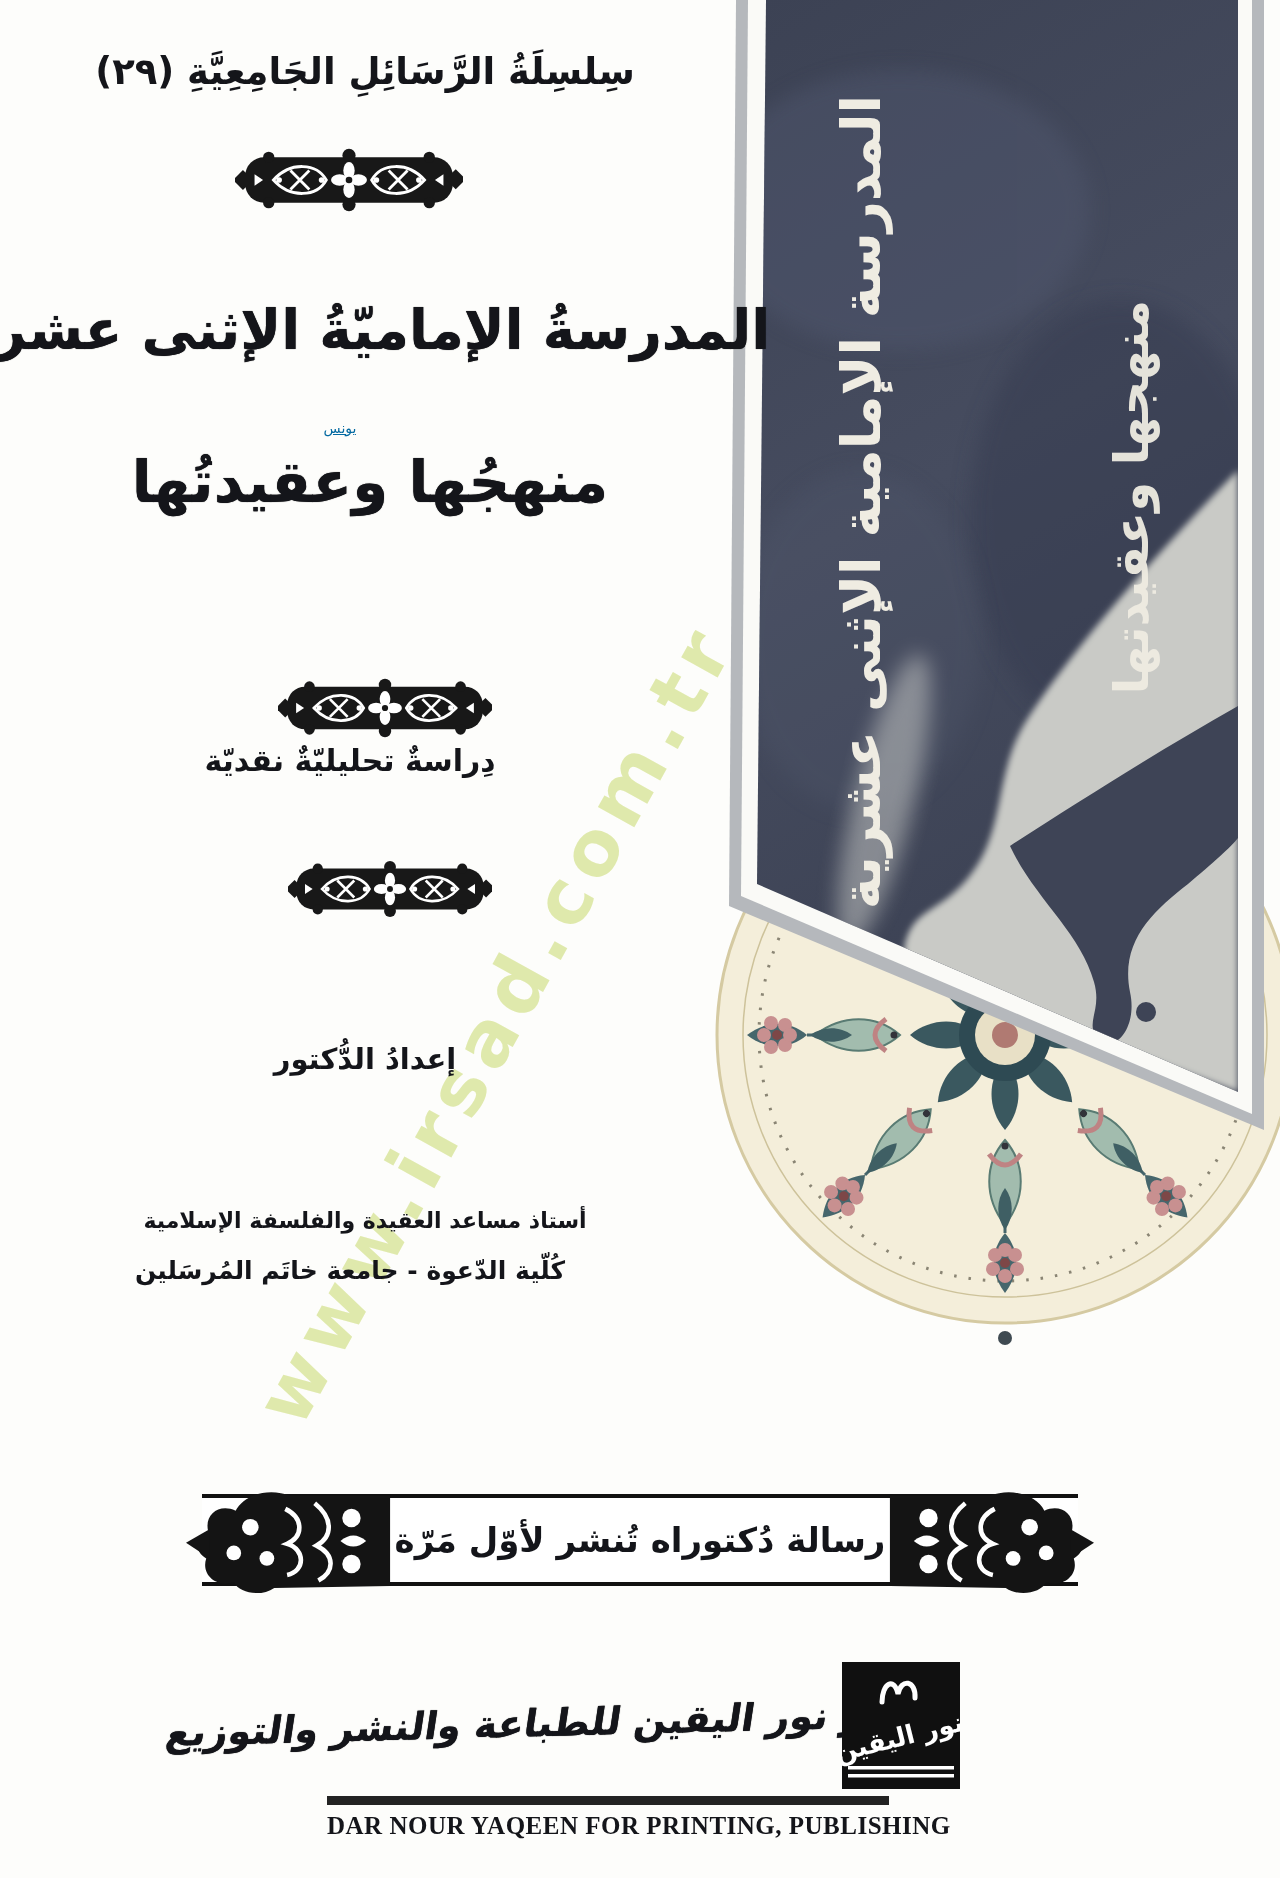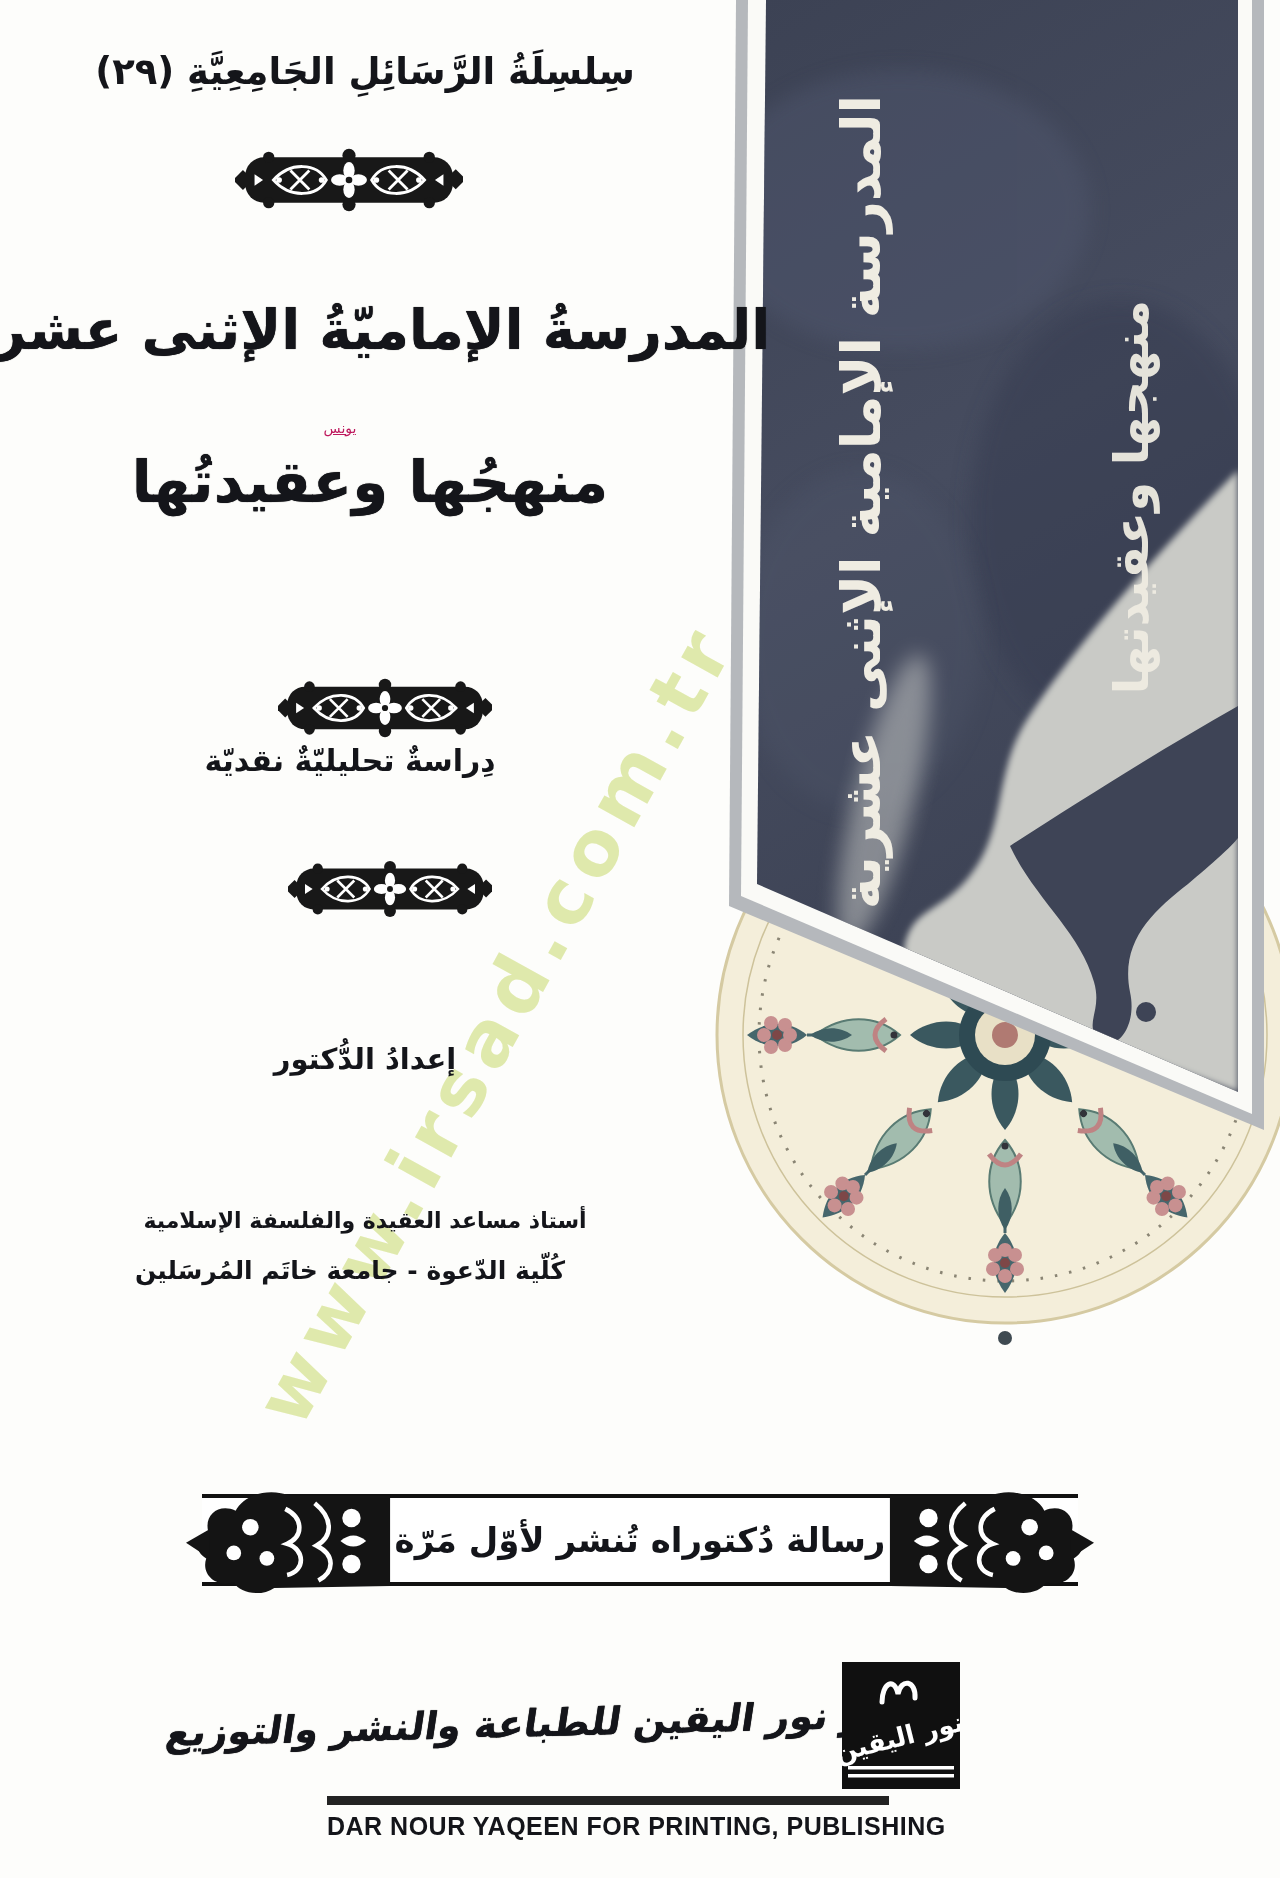--- a/index.html
+++ b/index.html
@@ -7,21 +7,21 @@
   .page{
     position:relative;width:1280px;height:1878px;background:#fdfdfb;
     overflow:hidden;font-family:"DejaVu Sans",sans-serif;direction:rtl;color:#14151a;
   }
   .abs{position:absolute;}
   .ctext{text-align:center;white-space:nowrap;}
   
   .series{top:50px;left:0;width:730px;font-size:37px;font-weight:bold;z-index:5;}
   .title1{top:298px;left:0;width:770px;font-size:55px;font-weight:bold;z-index:5;
           text-shadow:0 0 0.8px #000;}
-  .sig{top:420px;left:40px;width:600px;font-size:14px;z-index:5;color:#be185d;text-decoration:underline;}
+  .sig{top:420px;left:40px;width:600px;font-size:14px;z-index:5;color:#0369a1;text-decoration:underline;}
   .title2{top:448px;left:0;width:740px;font-size:58px;font-weight:bold;z-index:5;
           text-shadow:0 0 0.8px #000;}
   .subtitle{top:743px;left:0;width:700px;font-size:30px;font-weight:bold;z-index:5;}
   .prepared{top:1042px;left:0;width:730px;font-size:29px;font-weight:bold;z-index:5;text-align:center;}
   .author{top:1102px;left:0;width:740px;font-size:48px;font-weight:bold;z-index:5;
           text-shadow:0 0 0.8px #000;}
   .role{top:1208px;left:0;width:730px;font-size:22px;font-weight:bold;z-index:5;}
   .faculty{top:1256px;left:0;width:700px;font-size:25px;font-weight:bold;z-index:5;}
   
   .orn{z-index:5;}
@@ -45,21 +45,21 @@
     display:flex;align-items:center;justify-content:center;
     font-size:34px;font-weight:bold;z-index:1;
   }
   .bend{position:absolute;top:-2px;width:205px;height:114px;z-index:2;}
   .bend-left{left:-12px;}
   .bend-right{right:-12px;transform:scaleX(-1);}
   
   .pub-ar{top:1700px;left:285px;width:610px;font-size:38px;font-weight:bold;z-index:5;
           transform:skewX(-10deg) rotate(-1.5deg);text-shadow:0 0 0.8px #000;}
   .pub-bar{top:1796px;left:327px;width:562px;height:9px;background:#232323;z-index:5;}
-  .pub-en{top:1812px;left:327px;width:562px;font-family:Liberation Sans, sans-serif;
+  .pub-en{top:1812px;left:327px;width:562px;font-family:Liberation Serif, serif;
           font-size:25px;font-weight:bold;direction:ltr;letter-spacing:.5px;z-index:5;}
   .logo{top:1662px;left:842px;width:118px;height:127px;z-index:5;}
 </style>
 </head>
 <body>
 
 <div class="page">
 
   <svg width="0" height="0" style="position:absolute">
     <defs>

